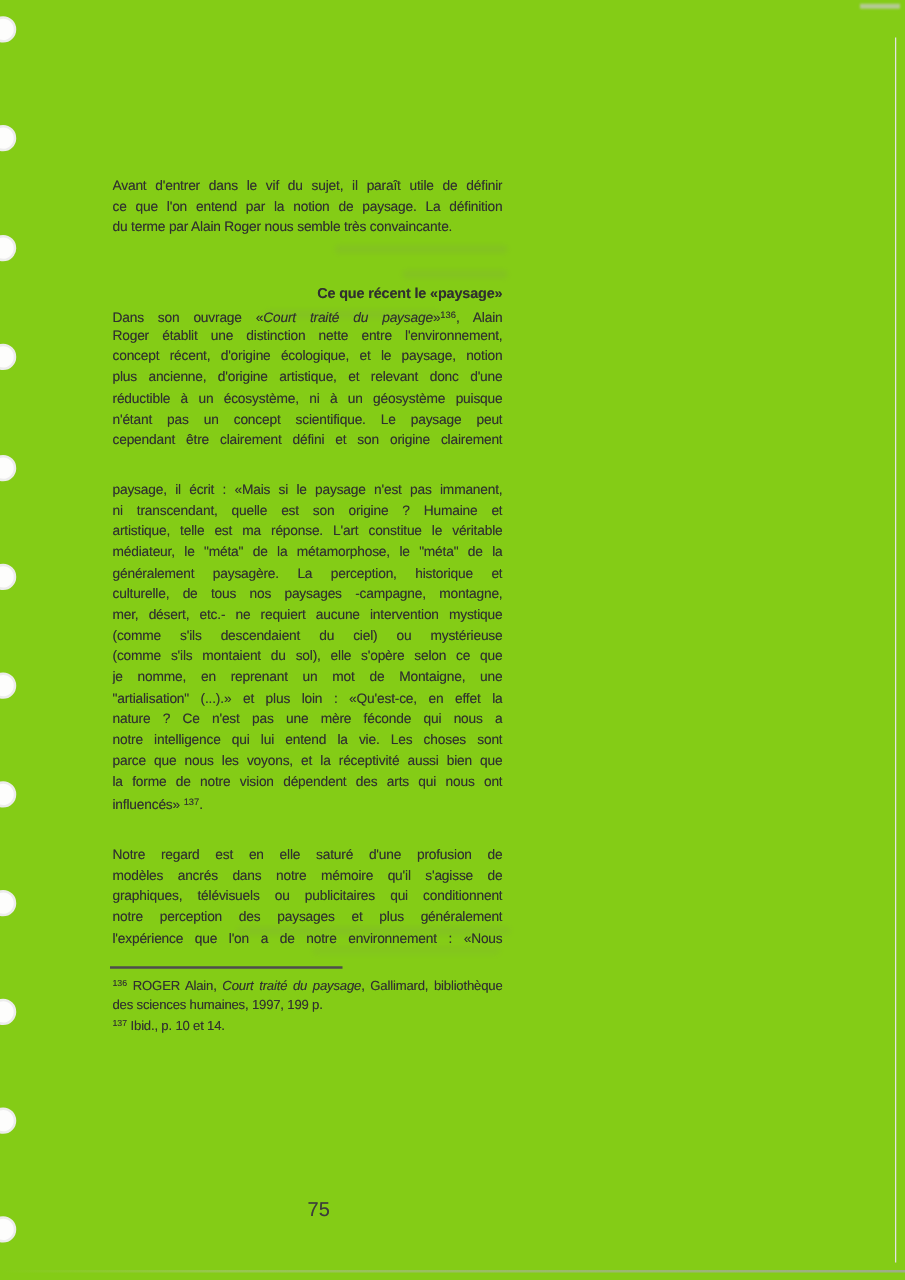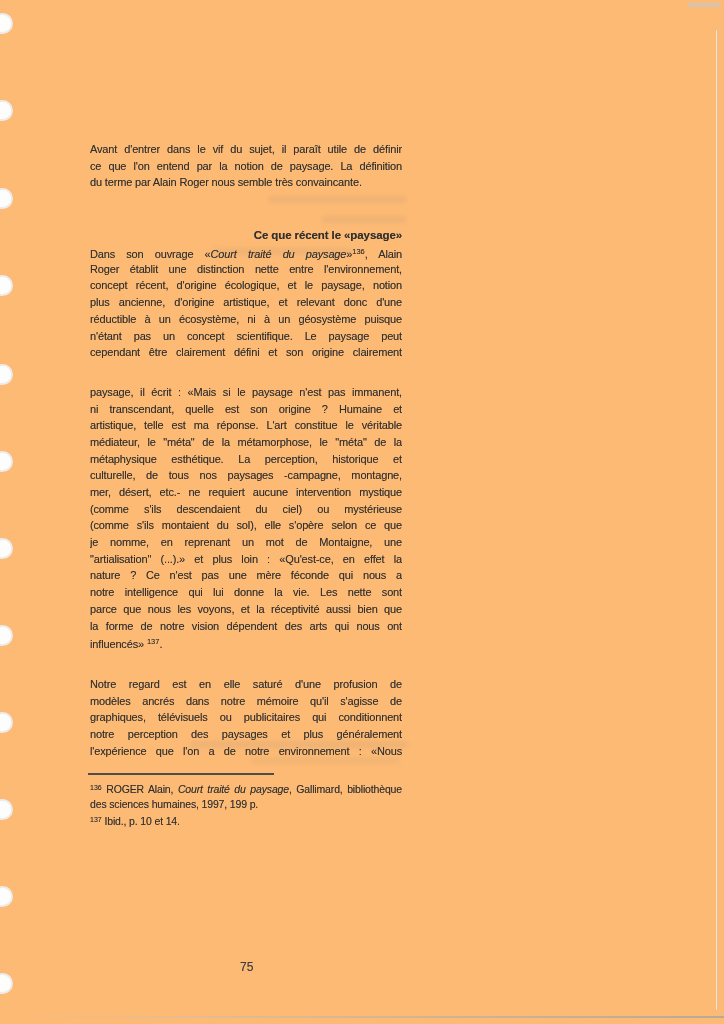--- a/index.html
+++ b/index.html
@@ -1,19 +1,19 @@
 <!DOCTYPE html>
 <html><head>
 <meta charset="utf-8">
 <style>
   html,body{margin:0;padding:0;}
   .page{
     position:relative;
     width:724px;height:1024px;
-    background:#fdba74;
+    background:#84cc16;
     overflow:hidden;
     font-family:"Liberation Sans","DejaVu Sans",sans-serif;
     color:#303030;
   }
   
   .hole{
     position:absolute;left:-8px;width:17px;height:17px;
     border-radius:50%;border:2px solid #ececec;background:#fdfdfc;
   }
   .edge-right{
@@ -50,21 +50,21 @@
   }
   .p2{}
   .p3{margin-top:23px;}
   .p4{margin-top:25px;}
   .sep{margin-top:14px;margin-left:-2px;width:186px;height:2px;background:#4d4d4d;border:none;}
   .footnotes{margin-top:5px;}
   .footnotes .line{height:16px;line-height:16px;font-size:10.5px;}
   .footnotes .sup{font-size:7px;vertical-align:3px;}
   .page-number{
     position:absolute;left:240px;top:960px;width:30px;
-    font-size:12px;color:#3c3c3c;
+    text-align:center;font-size:16px;color:#3c3c3c;
     text-shadow:0 0 .5px rgba(60,60,60,.4);
   }
 </style>
 </head>
 <body>
 
 <div class="page">
 
   <div id="holes">
       <div class="hole" style="top: 13px;"></div>
@@ -103,29 +103,29 @@
         <div class="line">plus ancienne, d'origine artistique, et relevant donc d'une</div>
         <div class="line">réductible à un écosystème, ni à un géosystème puisque</div>
         <div class="line">n'étant pas un concept scientifique. Le paysage peut</div>
         <div class="line">cependant être clairement défini et son origine clairement</div>
       </div>
     <div class="para p3">
         <div class="line">paysage, il écrit : «Mais si le paysage n'est pas immanent,</div>
         <div class="line">ni transcendant, quelle est son origine ? Humaine et</div>
         <div class="line">artistique, telle est ma réponse. L'art constitue le véritable</div>
         <div class="line">médiateur, le "méta" de la métamorphose, le "méta" de la</div>
-        <div class="line">métaphysique esthétique. La perception, historique et</div>
+        <div class="line">généralement paysagère. La perception, historique et</div>
         <div class="line">culturelle, de tous nos paysages -campagne, montagne,</div>
         <div class="line">mer, désert, etc.- ne requiert aucune intervention mystique</div>
         <div class="line">(comme s'ils descendaient du ciel) ou mystérieuse</div>
         <div class="line">(comme s'ils montaient du sol), elle s'opère selon ce que</div>
         <div class="line">je nomme, en reprenant un mot de Montaigne, une</div>
         <div class="line">"artialisation" (...).» et plus loin : «Qu'est-ce, en effet la</div>
         <div class="line">nature ? Ce n'est pas une mère féconde qui nous a</div>
-        <div class="line">notre intelligence qui lui donne la vie. Les nette sont</div>
+        <div class="line">notre intelligence qui lui entend la vie. Les choses sont</div>
         <div class="line">parce que nous les voyons, et la réceptivité aussi bien que</div>
         <div class="line">la forme de notre vision dépendent des arts qui nous ont</div>
         <div class="line last">influencés» <span class="sup">137</span>.</div>
       </div>
     <div class="para p4">
         <div class="line">Notre regard est en elle saturé d'une profusion de</div>
         <div class="line">modèles ancrés dans notre mémoire qu'il s'agisse de</div>
         <div class="line">graphiques, télévisuels ou publicitaires qui conditionnent</div>
         <div class="line">notre perception des paysages et plus généralement</div>
         <div class="line">l'expérience que l'on a de notre environnement : «Nous</div>

